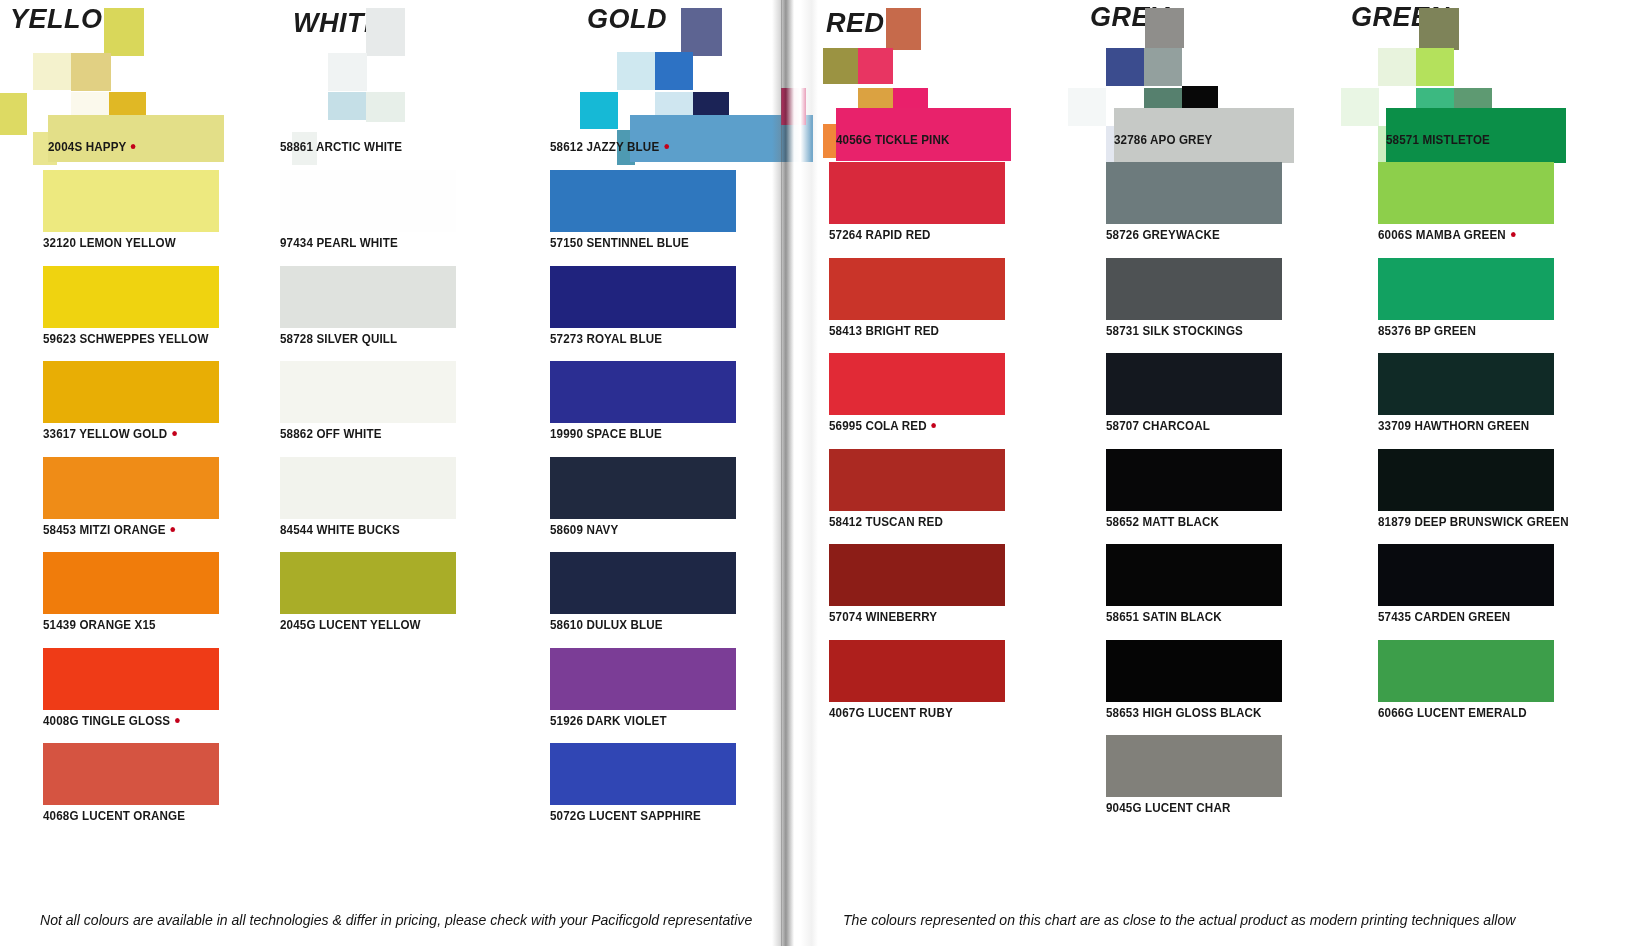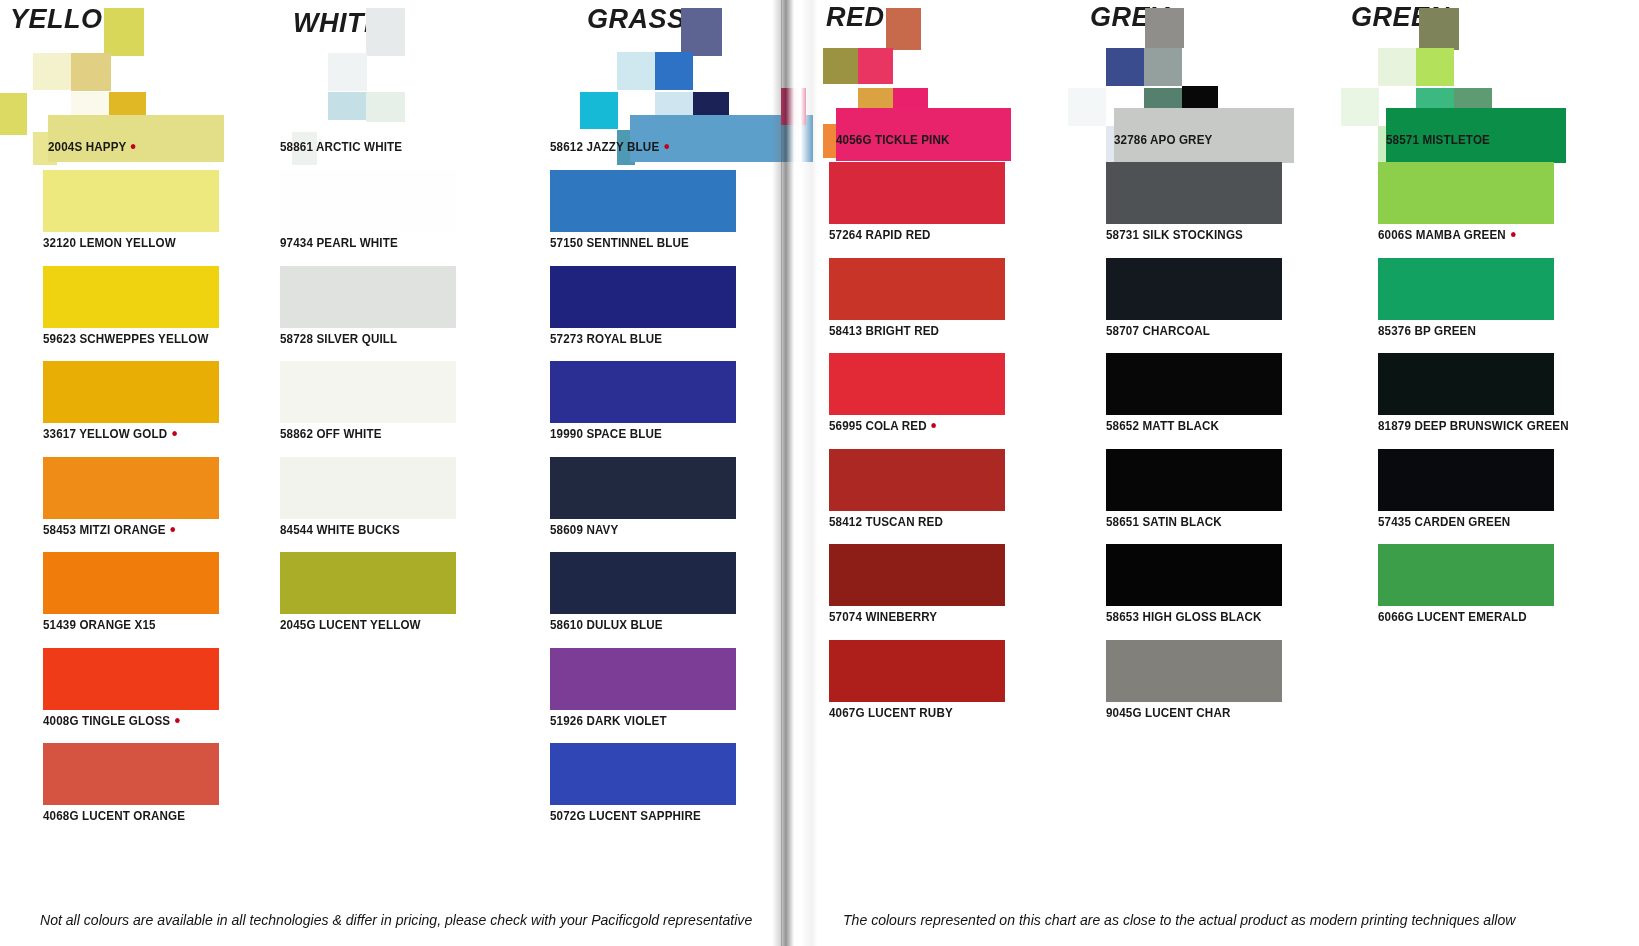--- a/index.html
+++ b/index.html
@@ -214,21 +214,21 @@
             </div>
             <div class="swatch-row">
               <div class="swatch" style="--sx: 15px; --sw: 176px; background: rgb(169, 173, 40);"></div>
               <div class="swatch-label" style="--sx: 15px;"><span>2045G LUCENT YELLOW</span></div>
             </div>
           </div>
       </div>
 
       <div class="column" style="width:253px;">
         <div class="collage">
-          <div class="word" style="left:59px;top:4px;">GRASS</div>
+          <div class="word" style="left:59px;top:4px;">GOLD</div>
           <div class="tile" style="left: 153px; top: 8px; width: 41px; height: 48px; background: rgb(93, 100, 146);"></div>
           <div class="tile" style="left: 89px; top: 52px; width: 38px; height: 38px; background: rgb(207, 232, 240);"></div>
           <div class="tile" style="left: 127px; top: 52px; width: 38px; height: 38px; background: rgb(45, 114, 196);"></div>
           <div class="tile" style="left: 52px; top: 92px; width: 38px; height: 37px; background: rgb(22, 185, 214);"></div>
           <div class="tile" style="left: 127px; top: 92px; width: 38px; height: 28px; background: rgb(207, 230, 240);"></div>
           <div class="tile" style="left: 165px; top: 92px; width: 36px; height: 32px; background: rgb(27, 35, 86);"></div>
           <div class="tile" style="left: 89px; top: 130px; width: 18px; height: 35px; background: rgb(78, 154, 178);"></div>
           <div class="bigtile" style="left: 102px; top: 115px; width: 183px; height: 47px; background: rgb(92, 159, 203);"></div>
           <div class="swatch-label" style="--sx:22px;top:140px;"><span>58612 JAZZY BLUE</span><span class="dot" style="background: rgb(195, 0, 26);"></span></div>
         </div>
@@ -265,21 +265,21 @@
       </div>
     </div>
     <div class="footnote left">Not all colours are available in all technologies &amp; differ in pricing, please check with your Pacificgold representative</div>
   </div>
 
   <div class="page right">
     <div class="columns">
 
       <div class="column" style="width:265px;">
         <div class="collage">
-          <div class="word" style="left:45px;top:2px;">RED</div>
+          <div class="word" style="left:45px;top:8px;">RED</div>
           <div class="tile" style="left: 105px; top: 8px; width: 35px; height: 42px; background: rgb(198, 106, 75);"></div>
           <div class="tile" style="left: 42px; top: 48px; width: 35px; height: 36px; background: rgb(155, 147, 66);"></div>
           <div class="tile" style="left: 77px; top: 48px; width: 35px; height: 36px; background: rgb(232, 53, 98);"></div>
           <div class="tile" style="left: 0px; top: 88px; width: 25px; height: 37px; background: rgb(214, 19, 90);"></div>
           <div class="tile" style="left: 77px; top: 88px; width: 35px; height: 26px; background: rgb(219, 162, 65);"></div>
           <div class="tile" style="left: 112px; top: 88px; width: 35px; height: 26px; background: rgb(233, 32, 107);"></div>
           <div class="tile" style="left: 42px; top: 124px; width: 18px; height: 34px; background: rgb(240, 136, 58);"></div>
           <div class="bigtile" style="left: 55px; top: 108px; width: 175px; height: 53px; background: rgb(232, 34, 107);"></div>
           <div class="swatch-label" style="--sx:55px;top:133px;"><span>4056G TICKLE PINK</span></div>
         </div>
@@ -319,20 +319,24 @@
           <div class="tile" style="left: 98px; top: 48px; width: 38px; height: 38px; background: rgb(147, 160, 158);"></div>
           <div class="tile" style="left: 22px; top: 88px; width: 38px; height: 38px; background: rgb(244, 247, 247);"></div>
           <div class="tile" style="left: 98px; top: 88px; width: 38px; height: 26px; background: rgb(86, 128, 110);"></div>
           <div class="tile" style="left: 136px; top: 86px; width: 36px; height: 30px; background: rgb(8, 8, 8);"></div>
           <div class="tile" style="left: 60px; top: 126px; width: 19px; height: 38px; background: rgb(227, 231, 240);"></div>
           <div class="bigtile" style="left: 68px; top: 108px; width: 180px; height: 55px; background: rgb(198, 201, 198);"></div>
           <div class="swatch-label" style="--sx:68px;top:133px;"><span>32786 APO GREY</span></div>
         </div>
         <div style="position: relative; top: -8px;">
             <div class="swatch-row">
+              <div class="swatch" style="--sx: 60px; --sw: 176px; background: rgb(109, 123, 125);"></div>
+              <div class="swatch-label" style="--sx: 60px;"><span>58726 GREYWACKE</span></div>
+            </div>
+            <div class="swatch-row">
               <div class="swatch" style="--sx: 60px; --sw: 176px; background: rgb(78, 82, 84);"></div>
               <div class="swatch-label" style="--sx: 60px;"><span>58731 SILK STOCKINGS</span></div>
             </div>
             <div class="swatch-row">
               <div class="swatch" style="--sx: 60px; --sw: 176px; background: rgb(20, 24, 31);"></div>
               <div class="swatch-label" style="--sx: 60px;"><span>58707 CHARCOAL</span></div>
             </div>
             <div class="swatch-row">
               <div class="swatch" style="--sx: 60px; --sw: 176px; background: rgb(7, 7, 8);"></div>
               <div class="swatch-label" style="--sx: 60px;"><span>58652 MATT BLACK</span></div>
@@ -368,20 +372,24 @@
         <div style="position: relative; top: -8px;">
             <div class="swatch-row">
               <div class="swatch" style="--sx: 62px; --sw: 176px; background: rgb(141, 207, 75);"></div>
               <div class="swatch-label" style="--sx: 62px;"><span>6006S MAMBA GREEN</span><span class="dot" style="background: rgb(195, 0, 26);"></span></div>
             </div>
             <div class="swatch-row">
               <div class="swatch" style="--sx: 62px; --sw: 176px; background: rgb(18, 161, 97);"></div>
               <div class="swatch-label" style="--sx: 62px;"><span>85376 BP GREEN</span></div>
             </div>
             <div class="swatch-row">
+              <div class="swatch" style="--sx: 62px; --sw: 176px; background: rgb(16, 42, 38);"></div>
+              <div class="swatch-label" style="--sx: 62px;"><span>33709 HAWTHORN GREEN</span></div>
+            </div>
+            <div class="swatch-row">
               <div class="swatch" style="--sx: 62px; --sw: 176px; background: rgb(10, 20, 18);"></div>
               <div class="swatch-label" style="--sx: 62px;"><span>81879 DEEP BRUNSWICK GREEN</span></div>
             </div>
             <div class="swatch-row">
               <div class="swatch" style="--sx: 62px; --sw: 176px; background: rgb(8, 10, 14);"></div>
               <div class="swatch-label" style="--sx: 62px;"><span>57435 CARDEN GREEN</span></div>
             </div>
             <div class="swatch-row">
               <div class="swatch" style="--sx: 62px; --sw: 176px; background: rgb(61, 158, 74);"></div>
               <div class="swatch-label" style="--sx: 62px;"><span>6066G LUCENT EMERALD</span></div>

